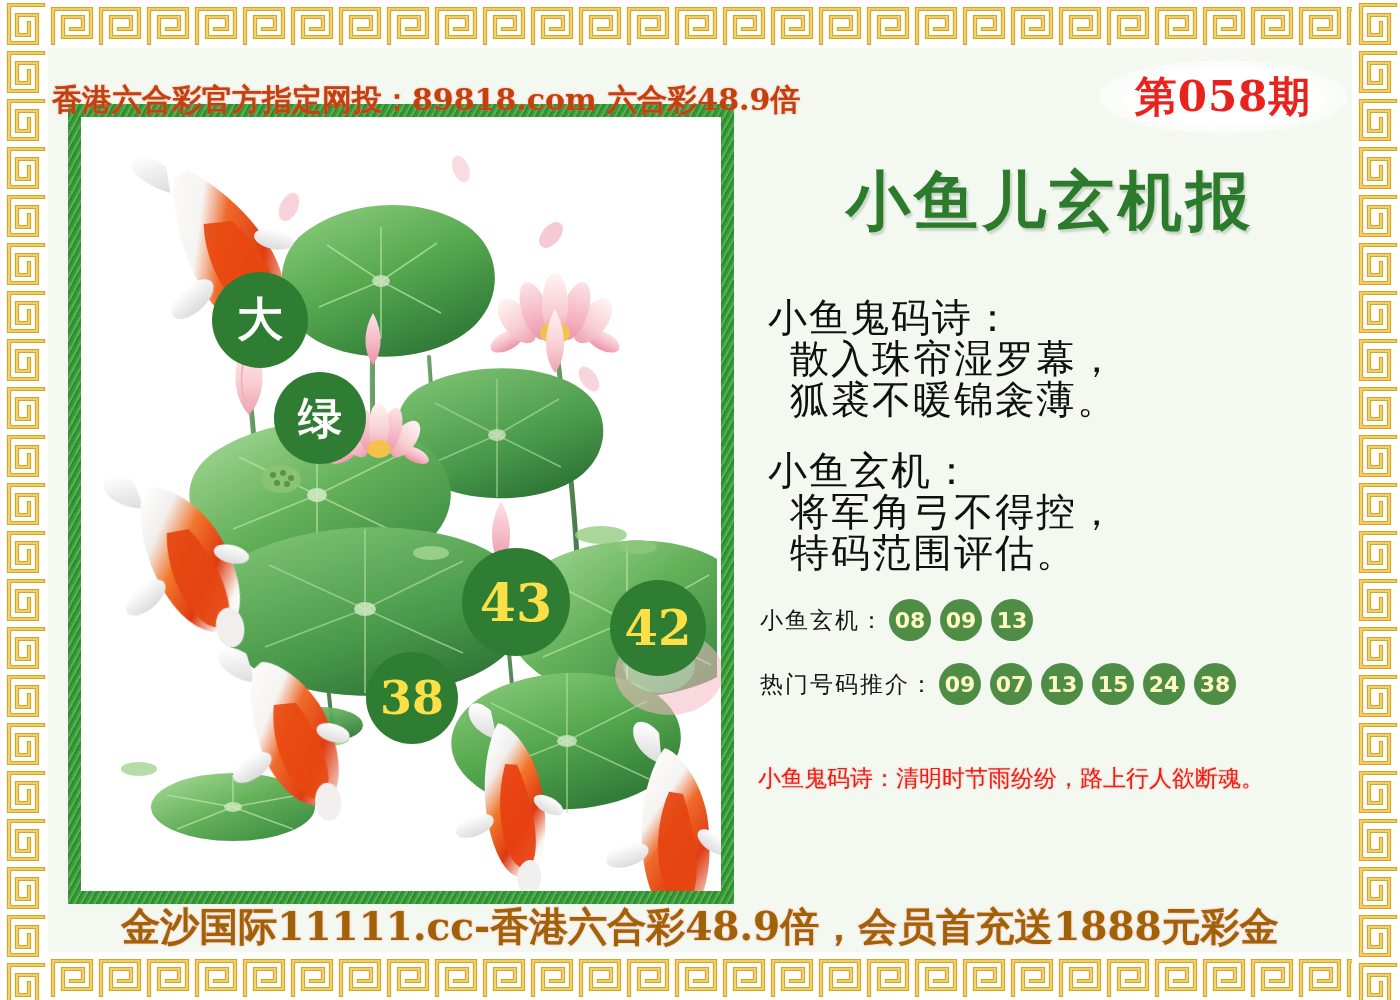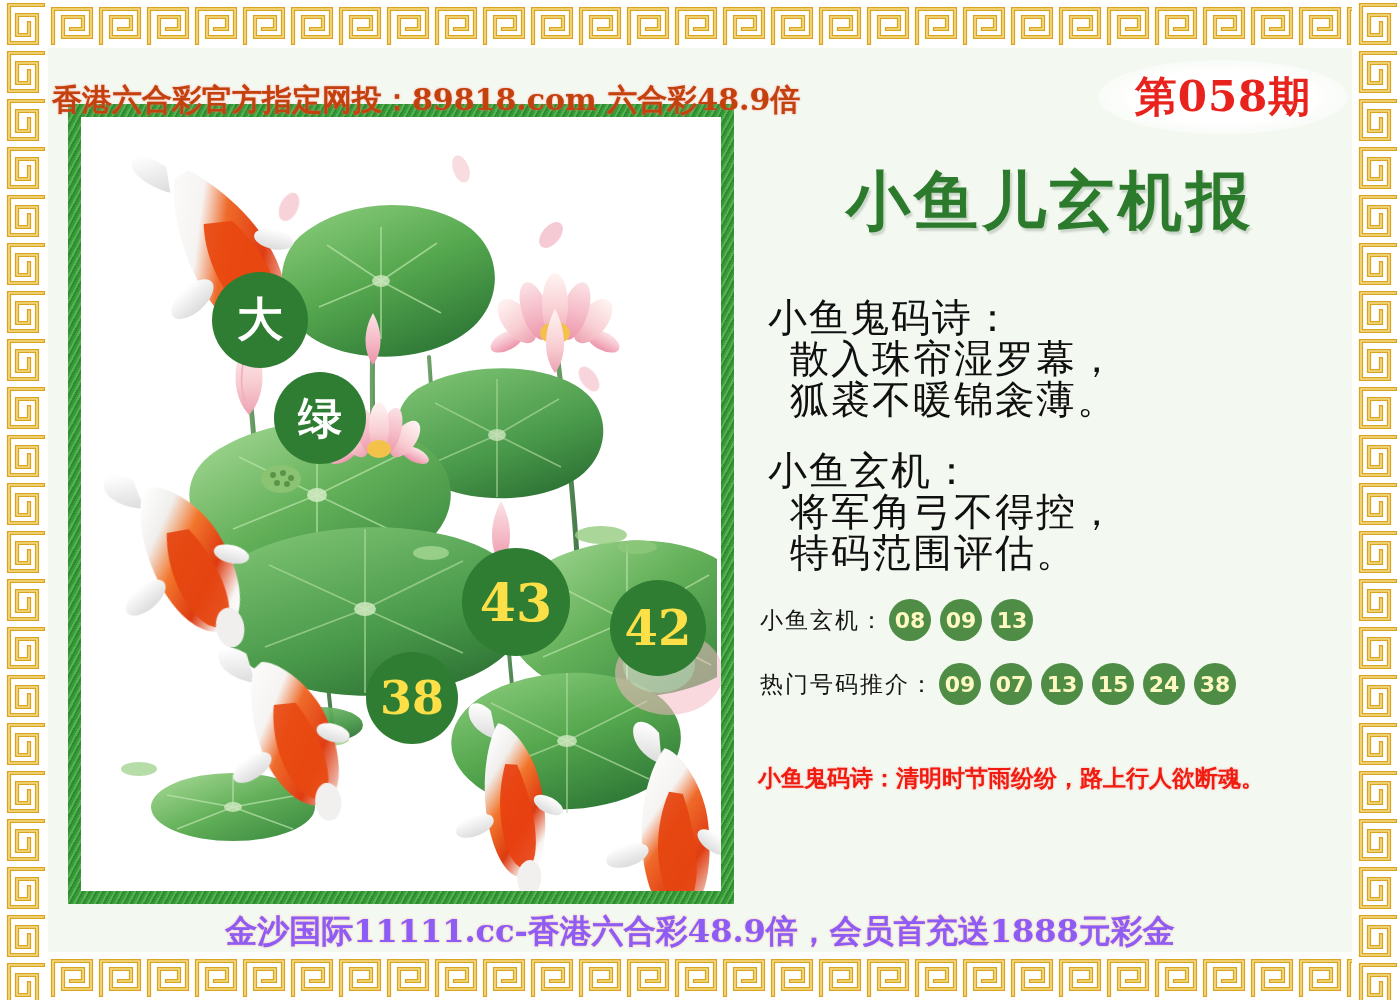--- a/index.html
+++ b/index.html
@@ -204,40 +204,40 @@
     align-items: center;
     justify-content: center;
     margin-right: 9px;
   }
   .ball:last-child { margin-right: 0; }
 
   .bottom-red-note {
     margin-top: 58px;
     padding-left: 6px;
     font-family: "DejaVu Serif", "Liberation Serif", serif;
-    font-weight: bold;
+    font-weight: normal;
     font-size: 23px;
     color: #f01c10;
     letter-spacing: 0px;
     white-space: nowrap;
     text-shadow: 0 0 2px rgba(255,140,140,0.8);
   }
 
   
   .footer-line {
     position: absolute;
     left: 0;
     right: 0;
     bottom: 46px;
     text-align: center;
     z-index: 21;
     font-family: "DejaVu Serif", "Liberation Serif", serif;
     font-weight: bold;
-    font-size: 32px;
-    color: #8b5cf6;
+    font-size: 39px;
+    color: #a16207;
     letter-spacing: 0px;
     white-space: nowrap;
     text-shadow: 0 0 2px rgba(255,140,140,0.85);
   }
 </style>
 </head>
 <body>
 
 <div id="page">
 

